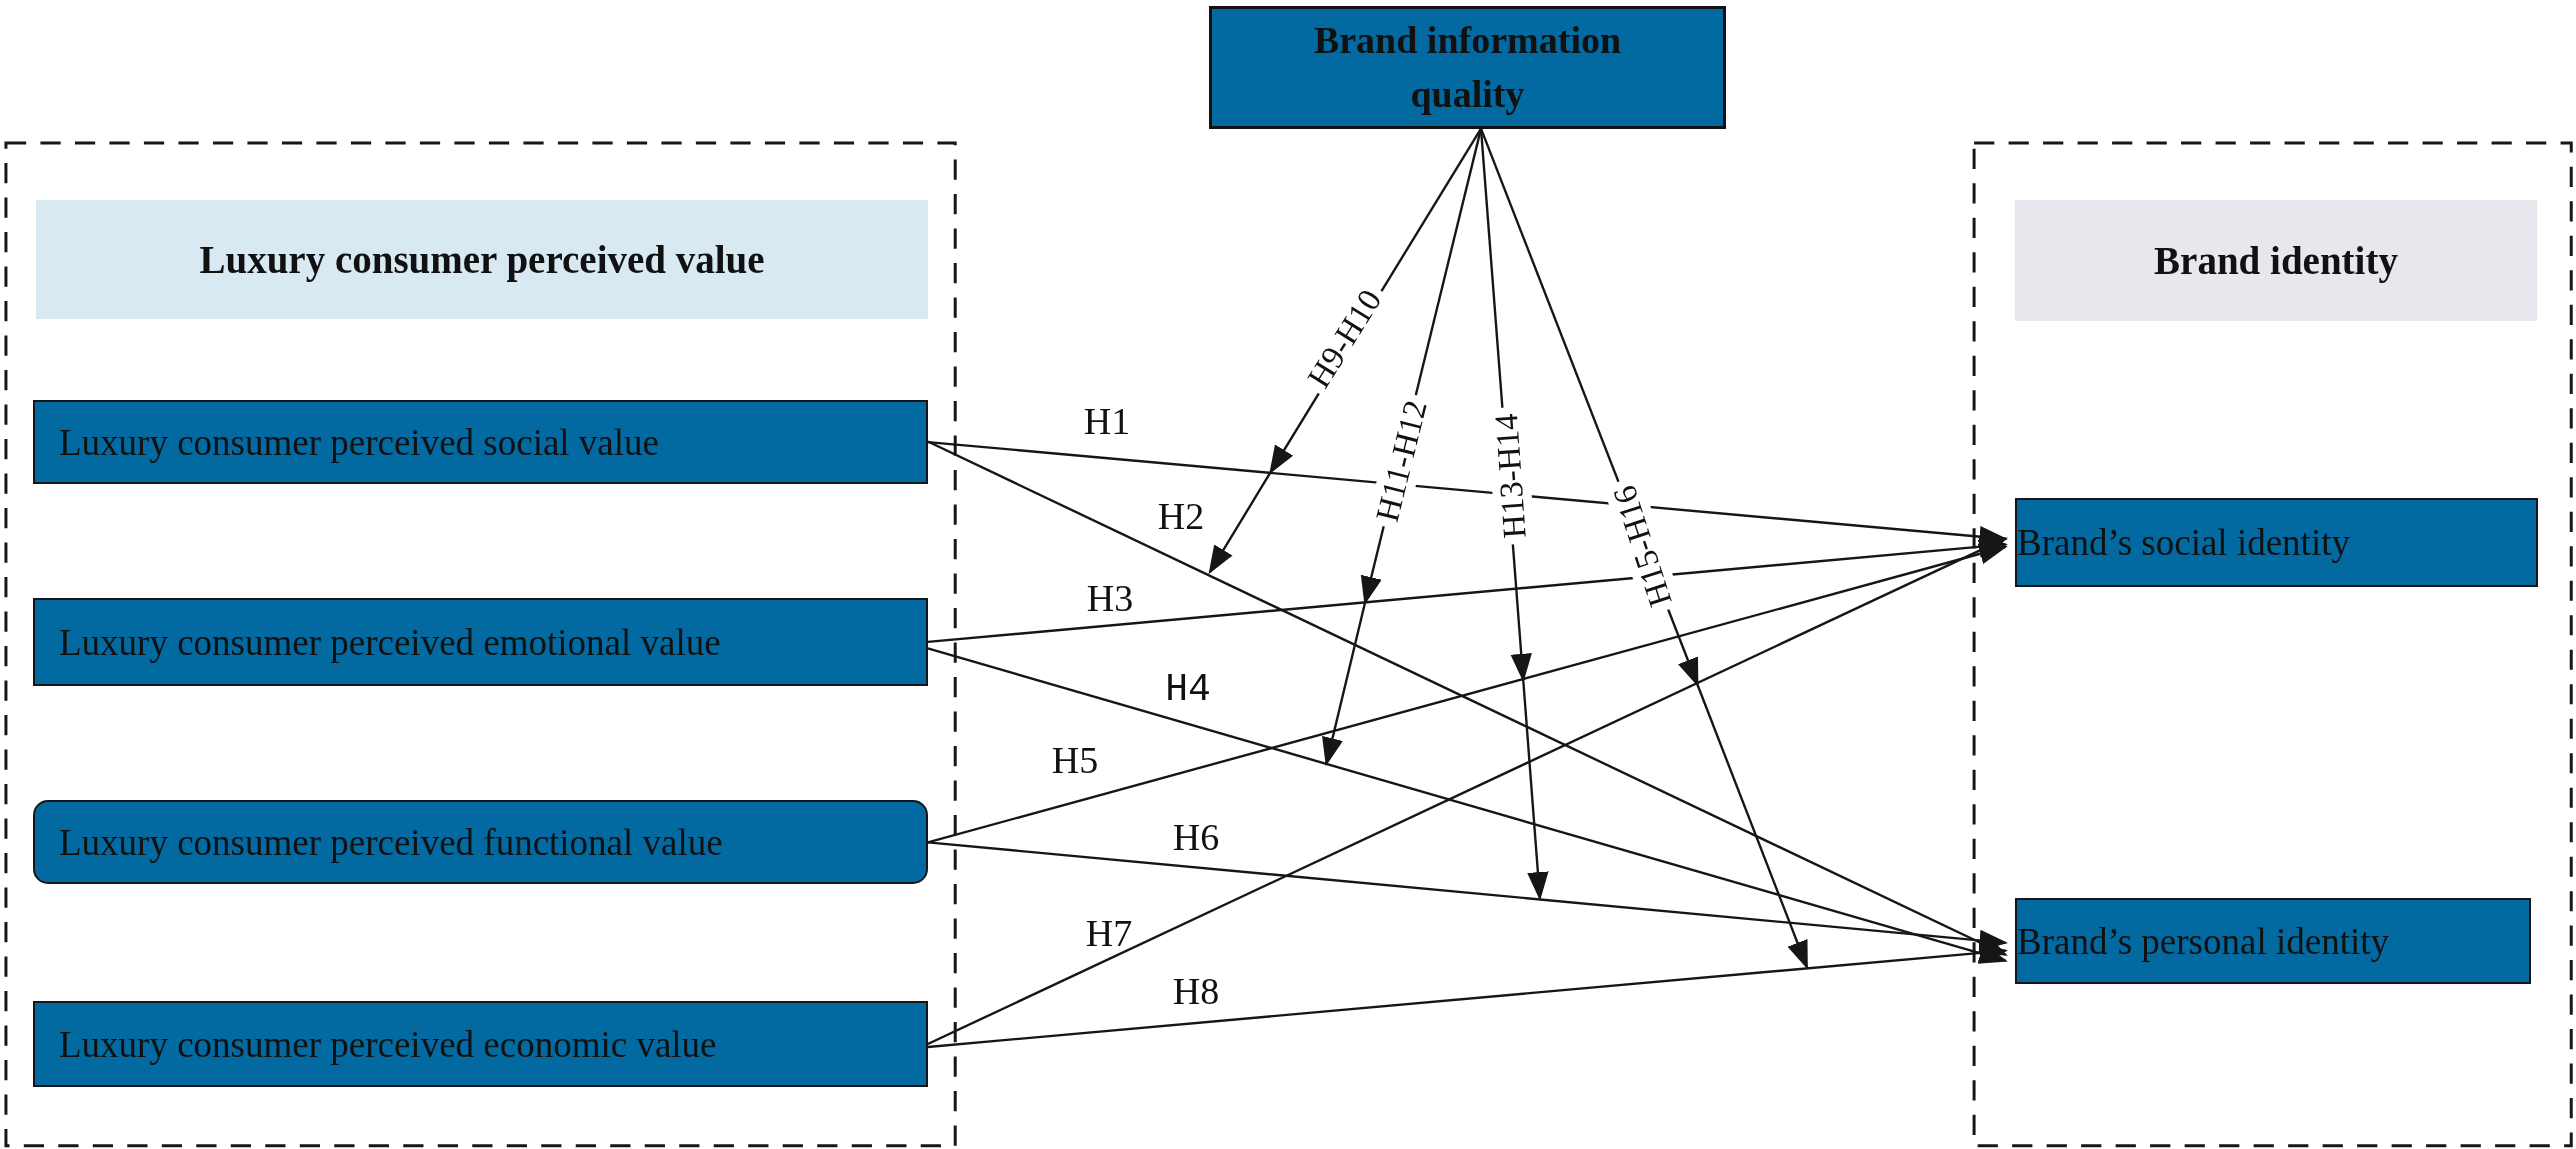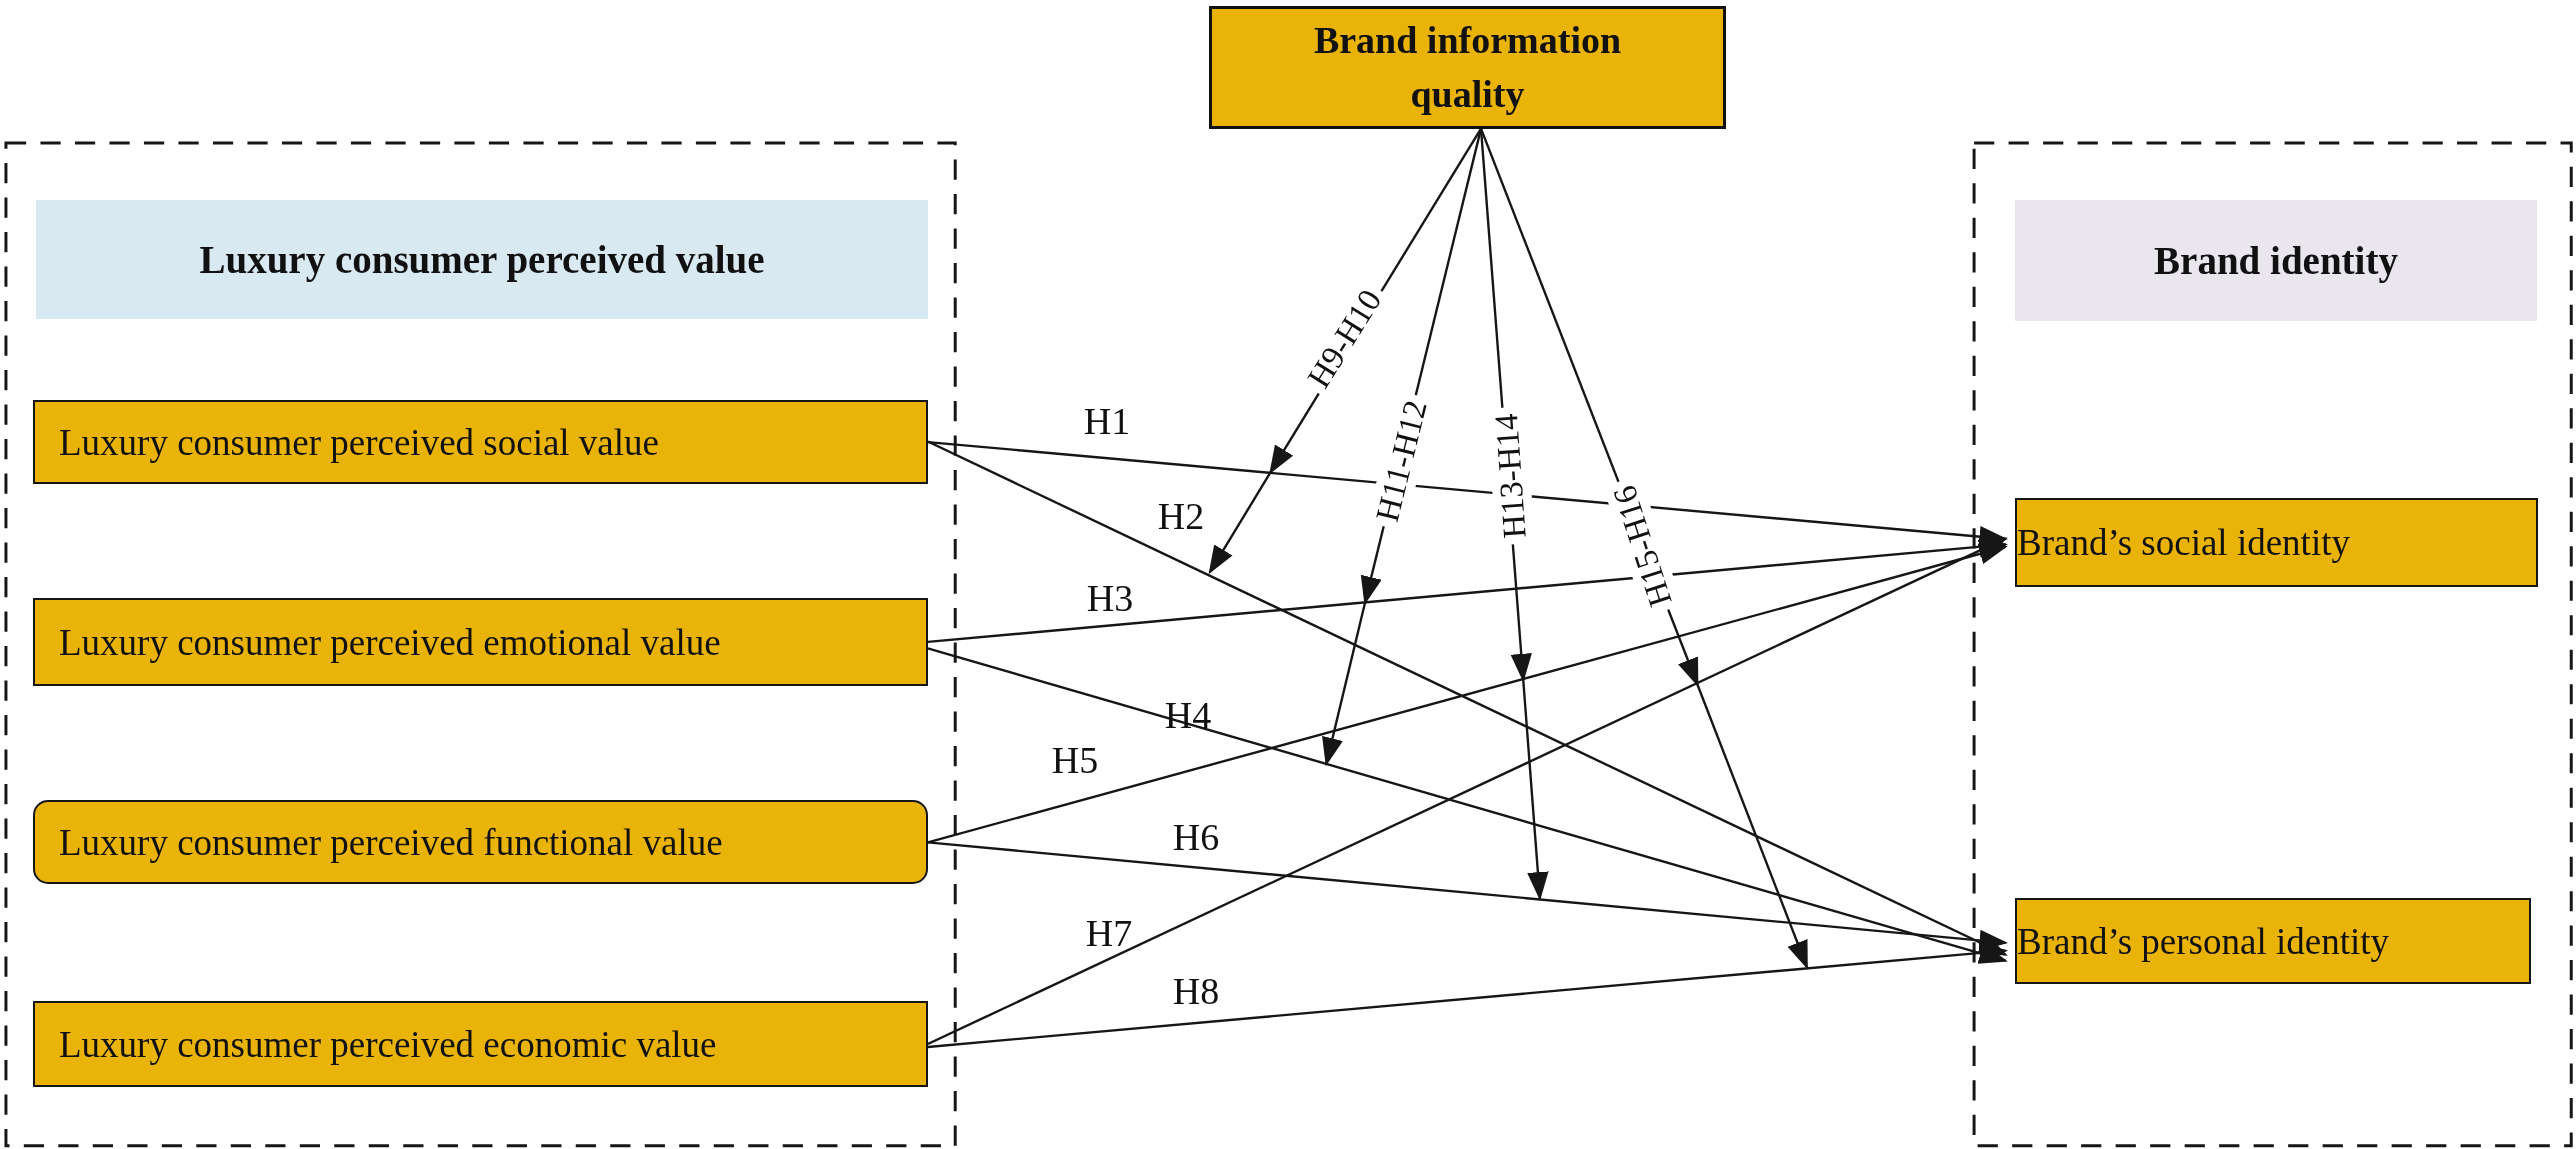--- a/index.html
+++ b/index.html
@@ -1,34 +1,34 @@
 <!DOCTYPE html>
 <html style="font-size:9.5px"><head>
 <meta charset="utf-8">
 <style>
   html,body{margin:0;padding:0;background:#ffffff;}
   body{width:2576px;height:1150px;position:relative;overflow:hidden;
        font-family:"Liberation Serif","DejaVu Serif",serif;color:#111;}
   #canvas-svg{position:absolute;left:0;top:0;z-index:1;}
-  .box{position:absolute;box-sizing:border-box;background:#eab308;display:flex;align-items:center;z-index:2;}
+  .box{position:absolute;box-sizing:border-box;background:#0369a1;display:flex;align-items:center;z-index:2;}
   .solid{border:2.4px solid #161616;}
   .thick{border:3px solid #121212;}
   .center{justify-content:center;text-align:center;}
   .top-box{left:1209px;top:6px;width:517px;height:123px;font-weight:bold;font-size:38px;line-height:1.42;white-space:pre-line;}
   .left-header{left:36px;top:200px;width:892px;height:119px;font-weight:bold;font-size:39px;z-index:2;position:absolute;display:flex;align-items:center;justify-content:center;}
   .right-header{left:2015px;top:200px;width:522px;height:121px;font-weight:bold;font-size:39px;z-index:2;position:absolute;display:flex;align-items:center;justify-content:center;}
   .lbox{left:33px;width:895px;font-size:37px;padding-left:24px;}
   .b1{top:400px;height:84px;} .b2{top:598px;height:88px;}
   .b3{top:800px;height:84px;border-radius:15px;} .b4{top:1001px;height:86px;}
   .rbox{left:2015px;font-size:37px;justify-content:flex-start;text-align:center;}
   .r1{top:498px;width:523px;height:89px;} .r2{top:898px;width:516px;height:86px;}
   .hlabel{position:absolute;z-index:3;font-size:38px;transform:translate(-50%,-50%);white-space:nowrap;}
   .mlabel{position:absolute;z-index:3;font-size:33px;background:#fff;padding:1.2px 6px;white-space:nowrap;}
   .h1l{left:1107px;top:421px;} .h2l{left:1181px;top:516px;}
-  .h3l{left:1110px;top:598px;} .h4l{left:1188px;top:715px;}
+  .h3l{left:1110px;top:598px;} .h4l{left:1188px;top:689px;font-family:Liberation Mono, monospace;}
   .h5l{left:1075px;top:760px;} .h6l{left:1196px;top:837px;}
   .h7l{left:1109px;top:933px;} .h8l{left:1196px;top:991px;}
   .m1l{left:1345px;top:339px;transform:translate(-50%,-50%) rotate(-58deg);}
   .m2l{left:1402px;top:461px;transform:translate(-50%,-50%) rotate(-76deg);}
   .m3l{left:1511px;top:476px;transform:translate(-50%,-50%) rotate(-94deg);}
   .m4l{left:1643px;top:546px;transform:translate(-50%,-50%) rotate(-108deg);}
   line{stroke:#161616;stroke-width:4;}
   .dashed-rect{fill:none;stroke:#161616;stroke-width:5;stroke-dasharray:34 24;}
 </style>
 </head>

